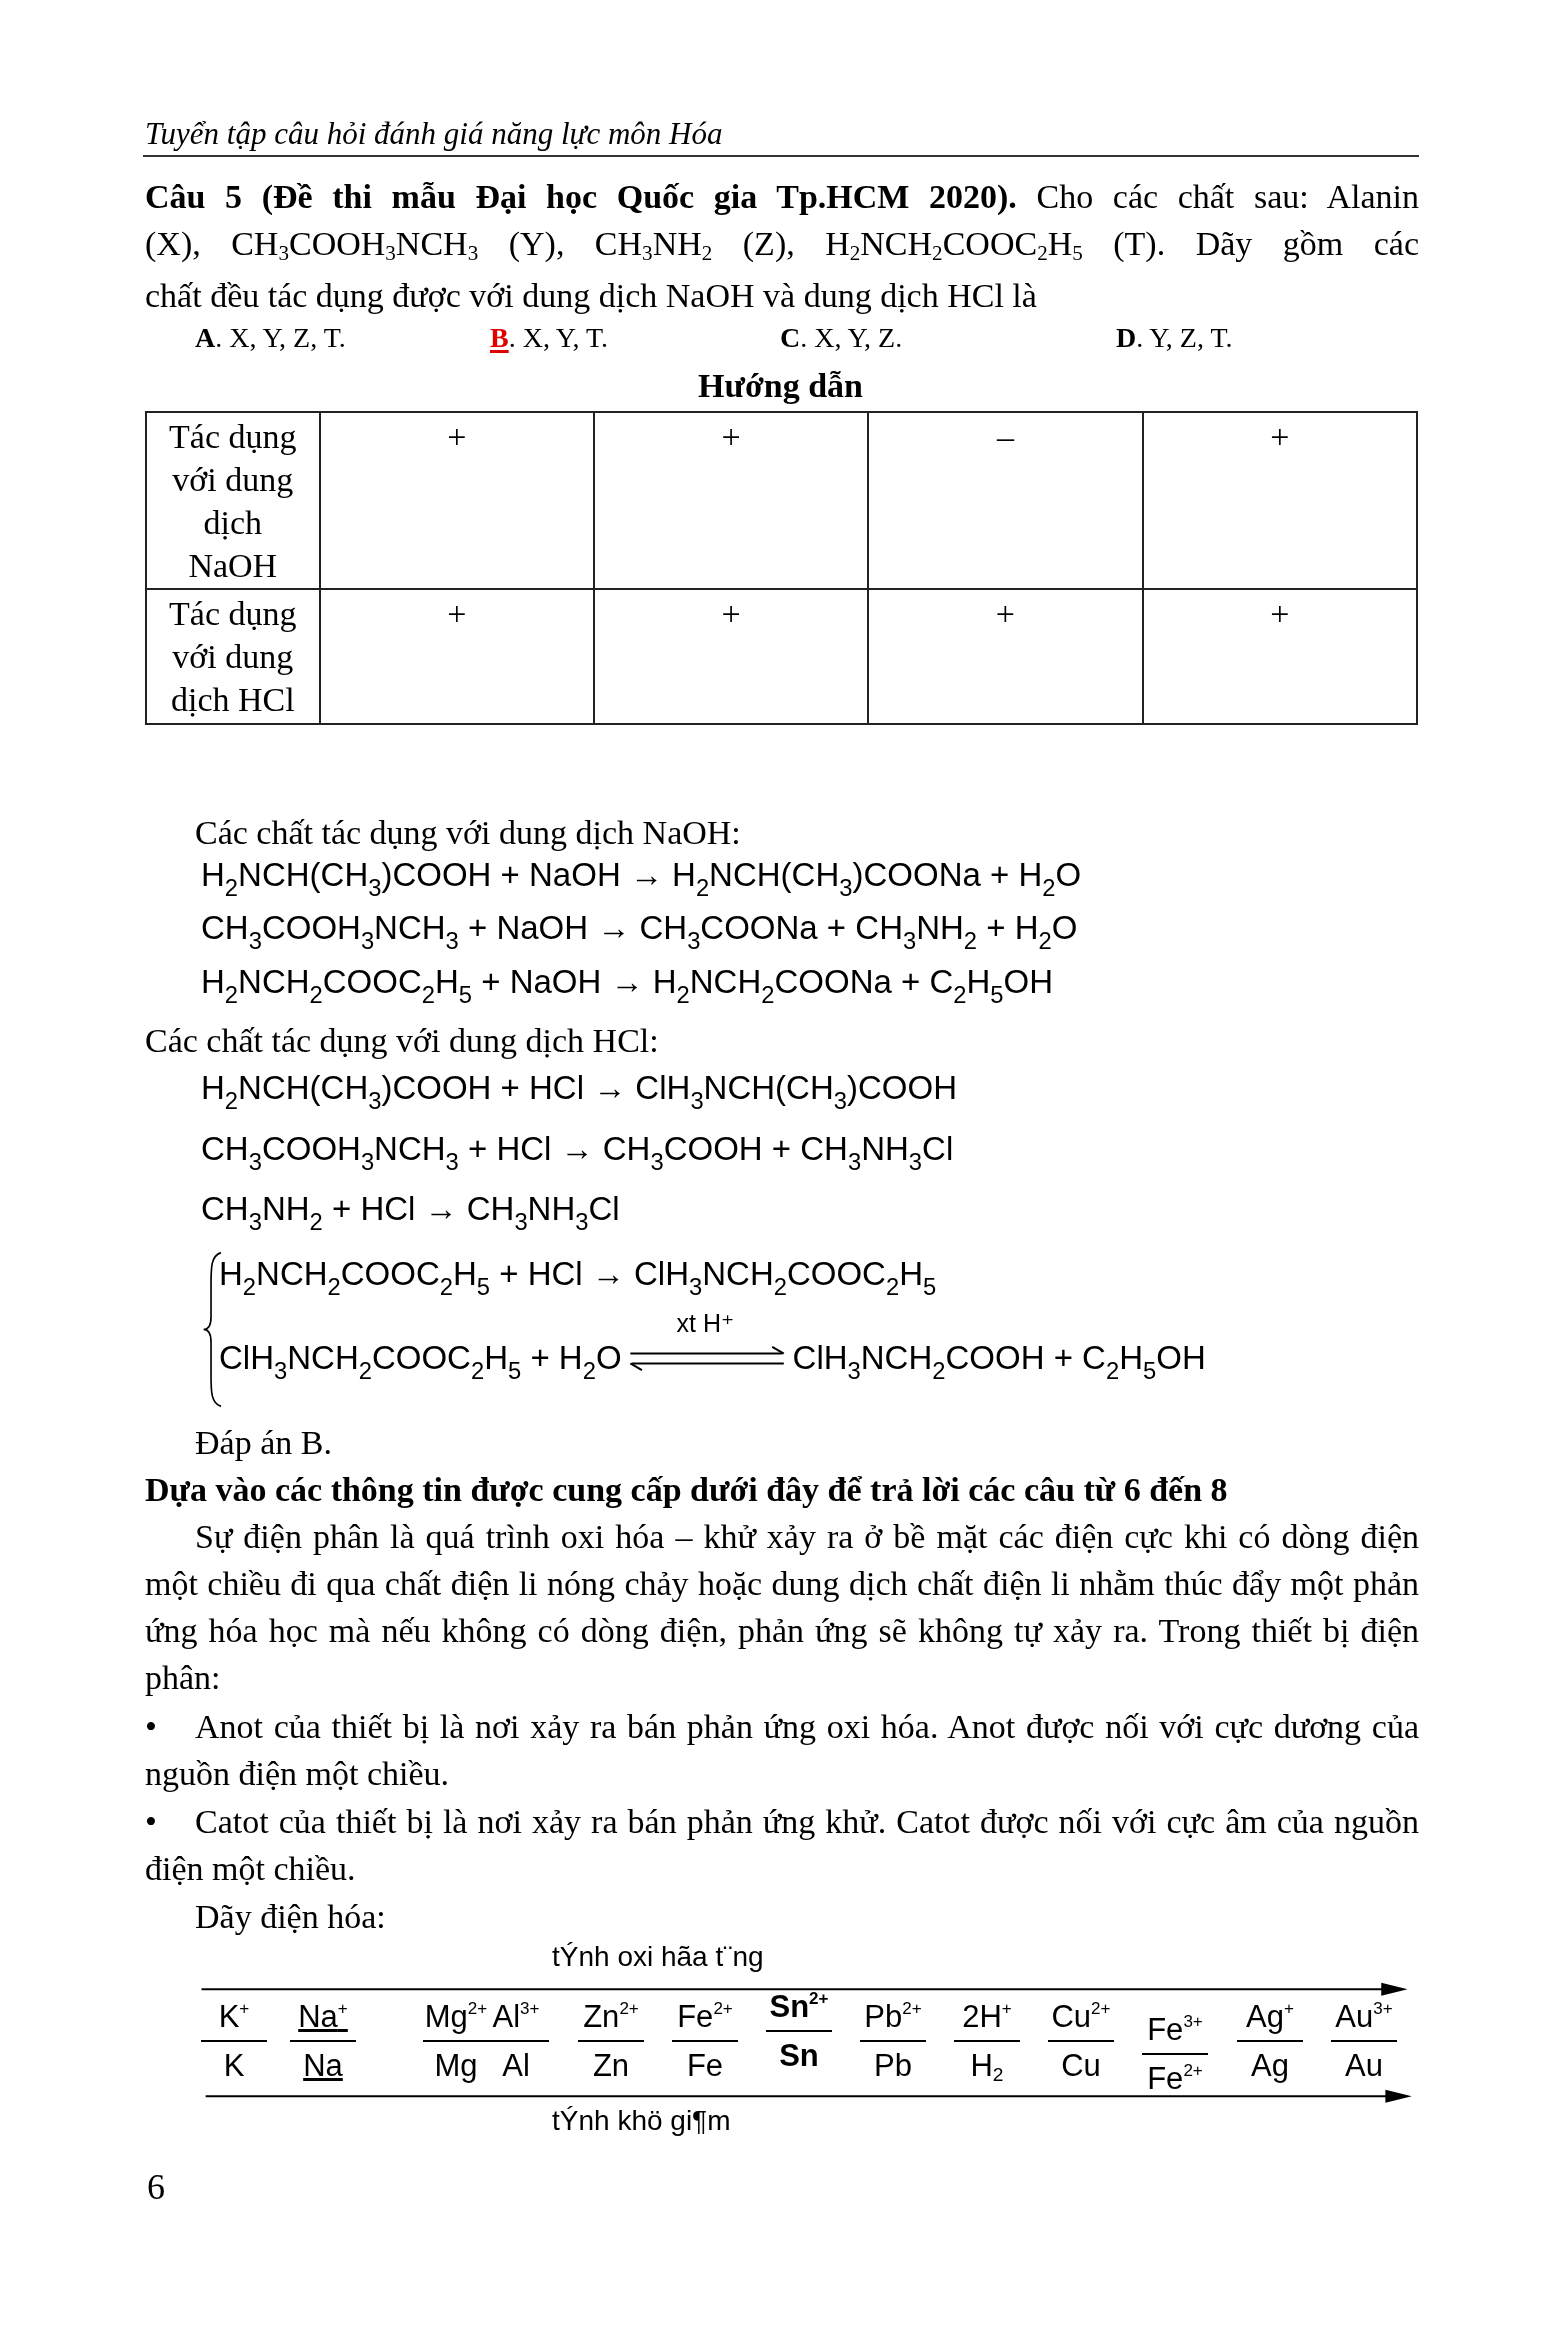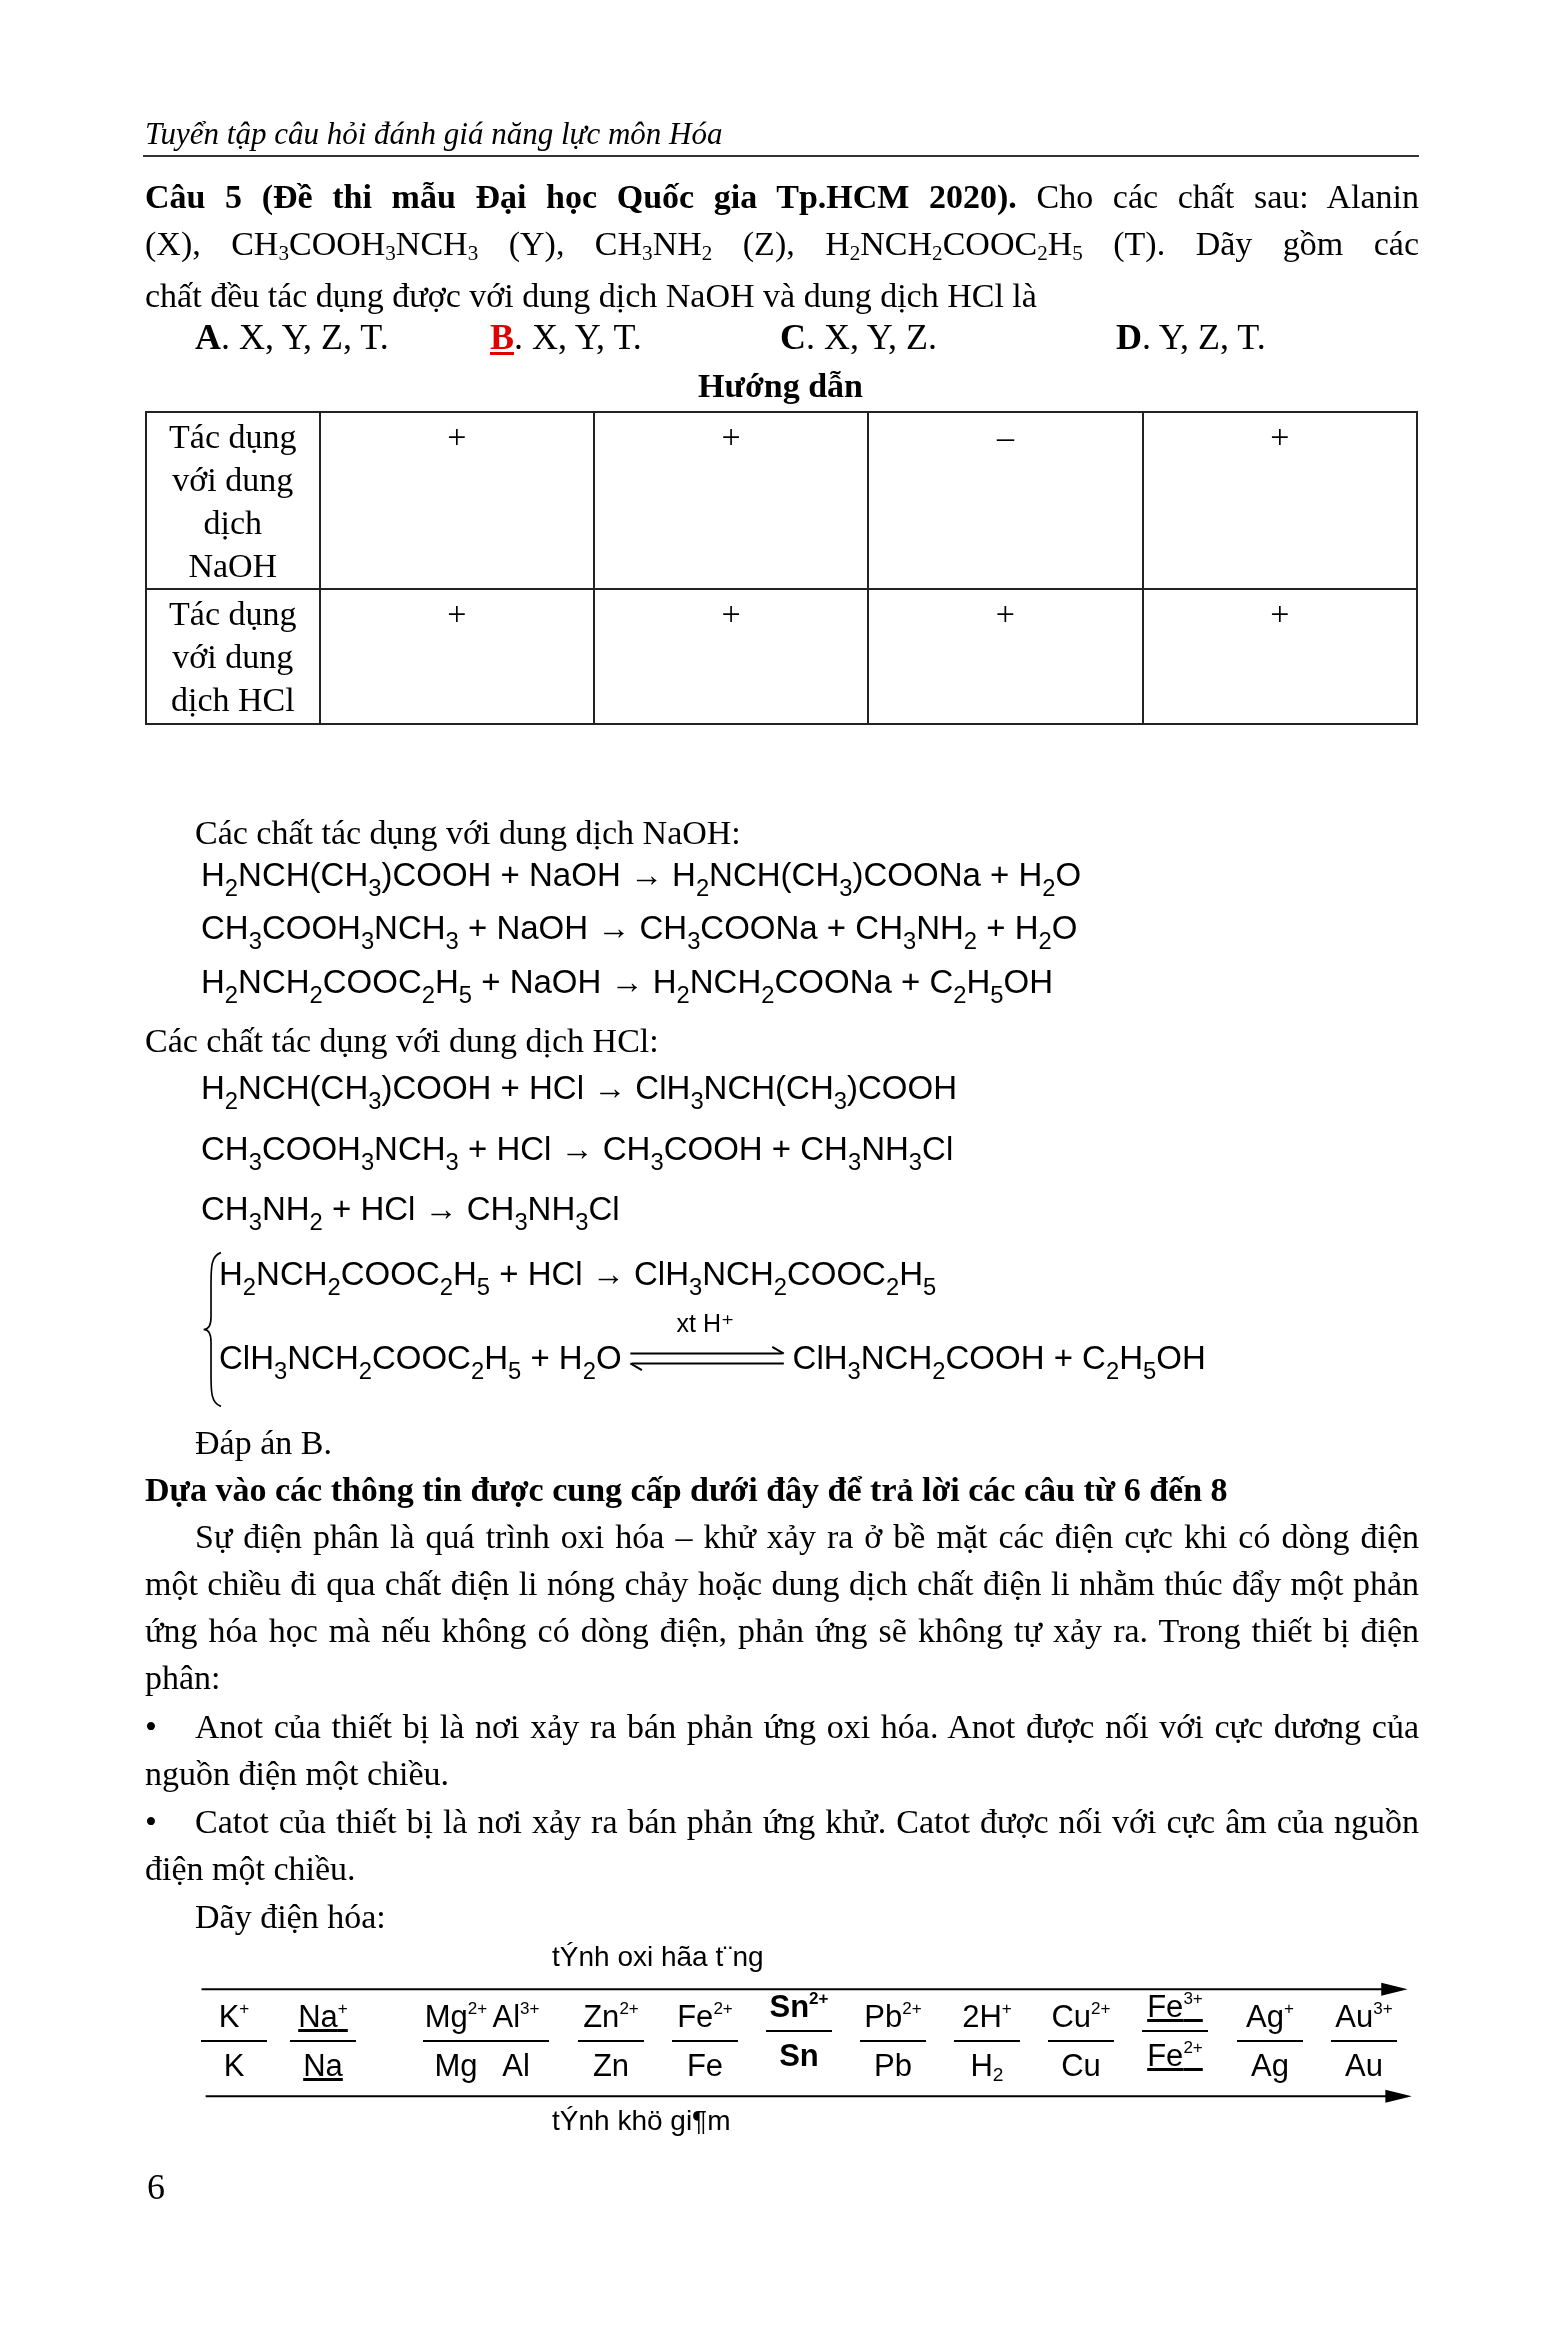--- a/index.html
+++ b/index.html
@@ -13,21 +13,21 @@
   .just-full { text-align-last: justify; }
   sub { font-size: 0.62em; vertical-align: -0.25em; line-height: 0; }
   sup { font-size: 0.55em; vertical-align: 0.75em; line-height: 0; }
   .eq sub { font-size: 0.72em; vertical-align: -0.42em; }
 
   
   #running-head { left: 145px; top: 114px; font-style: italic; font-size: 31px; line-height: 40px; }
   #head-rule { left: 143px; top: 155px; width: 1276px; height: 0; border-top: 2.5px solid #333; }
 
   
-  .ans { top: 314px; font-size: 36px; line-height: 47px; }
+  .ans { top: 314px; font-size: 28px; line-height: 47px; }
   .ans .key { font-weight: bold; }
   .ans .key.correct { color: #e00000; text-decoration: underline; text-decoration-thickness: 2.5px; text-underline-offset: 3.3px; }
 
   
   #guide-title { left: 0; width: 1561px; text-align: center; top: 362px; font-weight: bold; font-size: 34px; line-height: 47px; }
   table#compare { position: absolute; left: 145px; top: 411px; border-collapse: collapse; width: 1273px;
                   font-family: "Liberation Serif", serif; font-size: 34px; line-height: 43px; }
   table#compare td { border: 2.1px solid #222; vertical-align: top; text-align: center; padding: 1.7px 3.3px; }
   table#compare tr.hdr td { height: 83px; }
   table#compare tr.r1 td { height: 172px; }
@@ -165,21 +165,21 @@
       <div class="ion" style="left: 753px; top: 55px; width: 66px;">
         <span class="top">2H<sup>+</sup></span>
         <span class="bar"></span>
         <span class="bot">H<sub>2</sub></span>
       </div>
       <div class="ion" style="left: 847px; top: 55px; width: 66px;">
         <span class="top">Cu<sup>2+</sup></span>
         <span class="bar"></span>
         <span class="bot">Cu</span>
       </div>
-      <div class="ion" style="left: 941px; top: 45px; width: 66px; text-decoration: underline;">
+      <div class="ion" style="left: 941px; top: 68px; width: 66px;">
         <span class="top">Fe<sup>3+</sup></span>
         <span class="bar"></span>
         <span class="bot">Fe<sup>2+</sup></span>
       </div>
       <div class="ion" style="left: 1036px; top: 55px; width: 66px;">
         <span class="top">Ag<sup>+</sup></span>
         <span class="bar"></span>
         <span class="bot">Ag</span>
       </div>
       <div class="ion" style="left: 1130px; top: 55px; width: 66px;">

